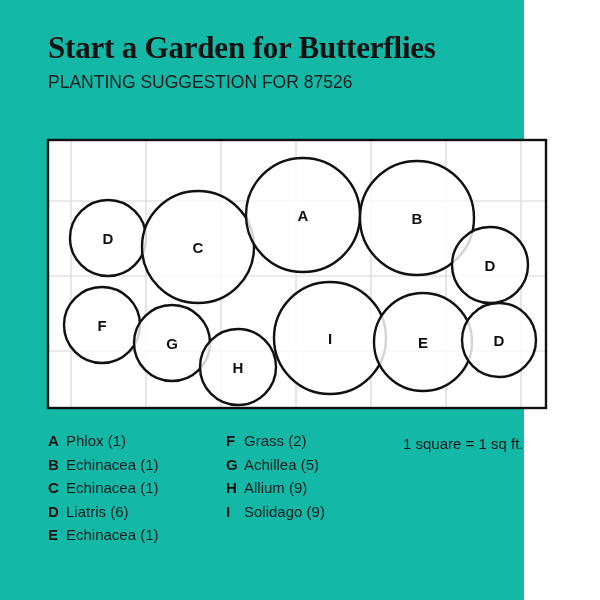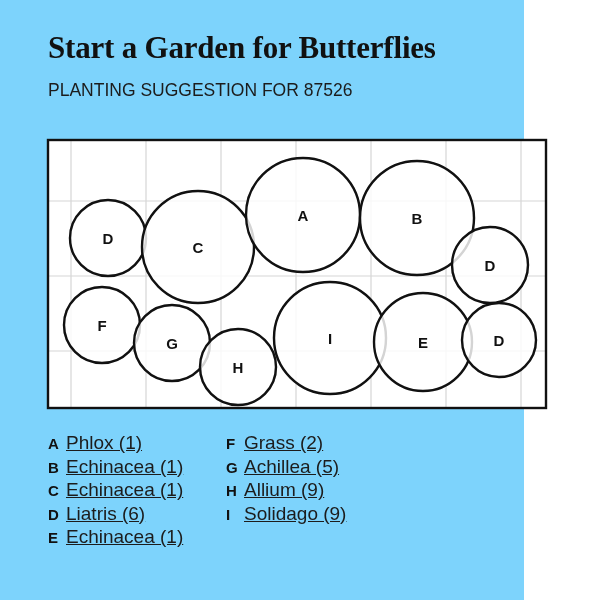--- a/index.html
+++ b/index.html
@@ -13,21 +13,21 @@
     height: 600px;
     overflow: hidden;
     font-family: "Liberation Sans", sans-serif;
     color: #1a1a1a;
     -webkit-font-smoothing: antialiased;
   }
   .page {
     position: relative;
     width: 524px;
     height: 600px;
-    background: #7dd3fc;
+    background: #14b8a6;
   }
 
   
   .header {
     position: absolute;
     left: 48px;
     top: 30px;
     width: 520px;
   }
   .title {
@@ -39,21 +39,21 @@
     color: #111111;
     margin: 0;
     white-space: nowrap;
   }
   .subtitle {
     font-family: "Liberation Sans", sans-serif;
     font-weight: 400;
     font-size: 17.5px;
     line-height: 24px;
     color: #1c1c1c;
-    margin: 12px 0 0 0;
+    margin: 4px 0 0 0;
     white-space: nowrap;
   }
 
   
   .plot-wrap {
     position: absolute;
     left: 46px;
     top: 138px;
     width: 502px;
     height: 272px;
@@ -88,23 +88,22 @@
     font-family: "Liberation Sans", sans-serif;
     font-weight: bold;
     font-size: 15px;
     color: #111111;
     width: 18px;
     flex: 0 0 18px;
   }
   .legend-name {
     font-family: "Liberation Sans", sans-serif;
     font-weight: 400;
-    font-size: 19px;
+    font-size: 15px;
     color: #1c1c1c;
-    text-decoration: underline;
   }
   .scale-note {
     position: absolute;
     left: 355px;
     top: 0px;
     font-family: "Liberation Sans", sans-serif;
     font-size: 15px;
     color: #1c1c1c;
     white-space: nowrap;
     line-height: 23.5px;
@@ -250,15 +249,16 @@
         </div>
         <div class="legend-row">
           <span class="legend-key">H</span>
           <span class="legend-name">Allium (9)</span>
         </div>
         <div class="legend-row">
           <span class="legend-key">I</span>
           <span class="legend-name">Solidago (9)</span>
         </div>
       </div>
+    <div class="scale-note">1 square = 1 sq ft.</div>
   </div>
 
 </div>
 
 </body></html>

